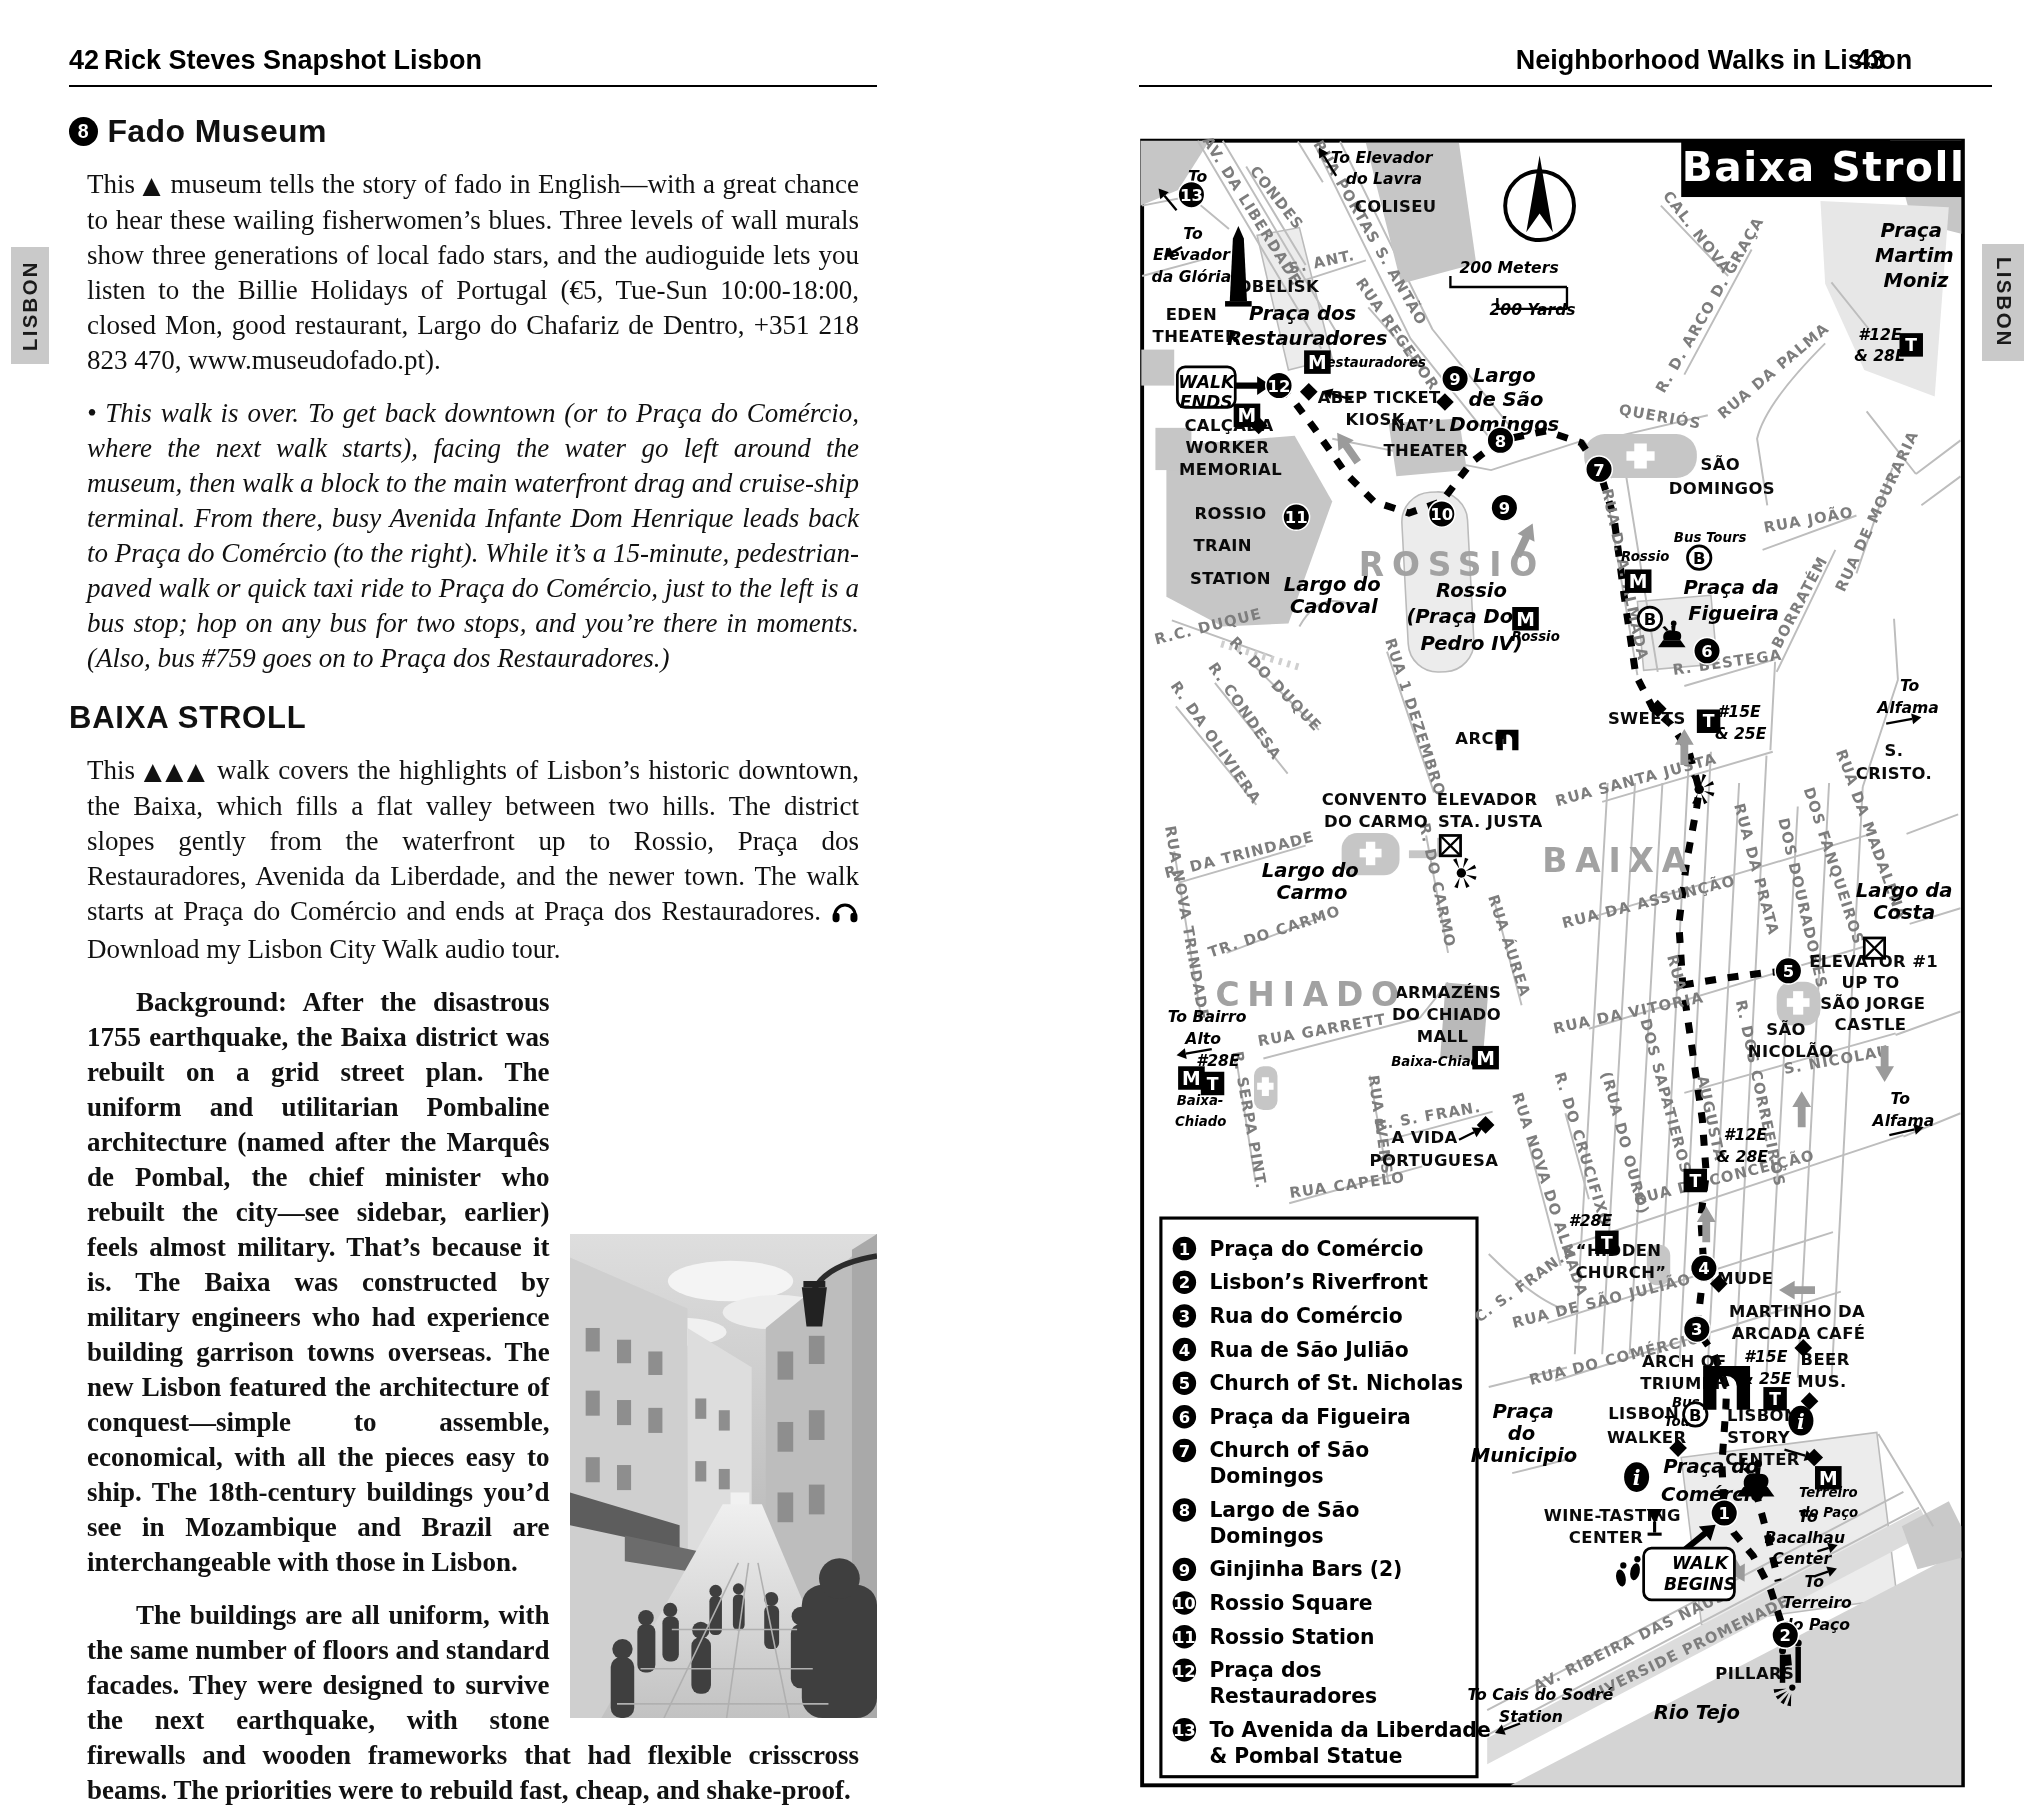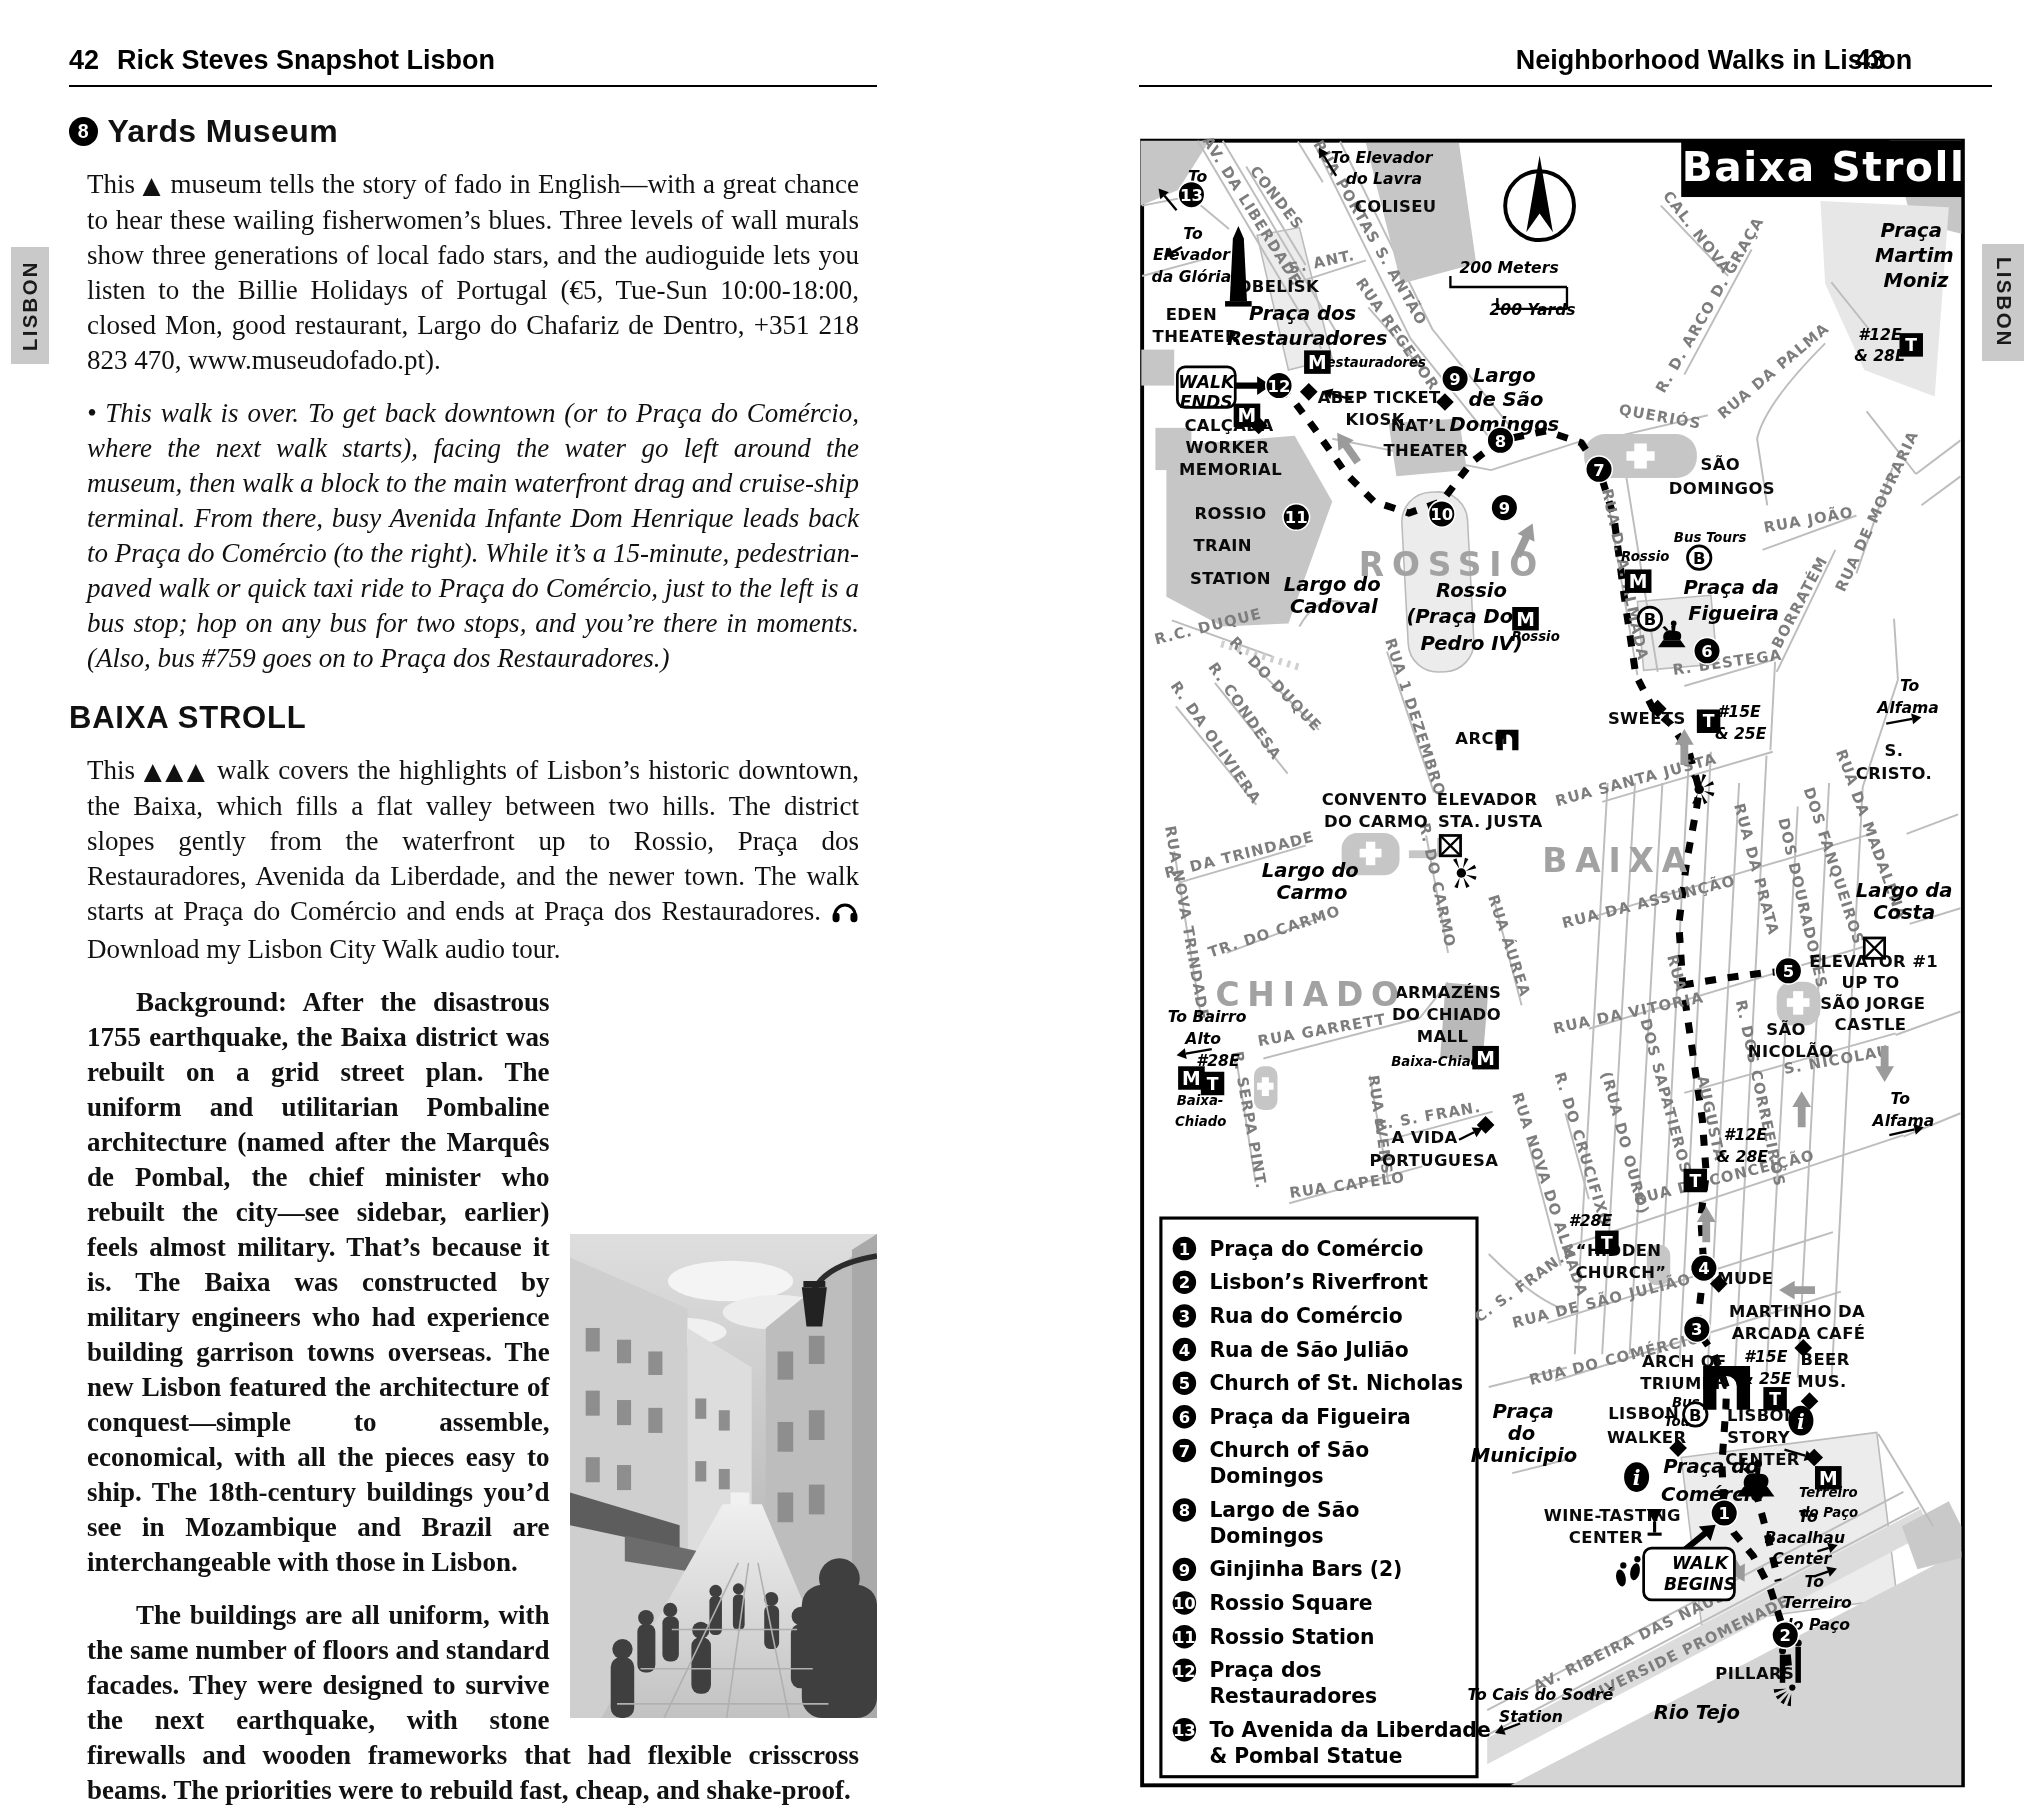--- a/index.html
+++ b/index.html
@@ -51,34 +51,34 @@
   .stopnum{font:bold 21px "DejaVu Sans",sans-serif;fill:#fff;text-anchor:middle;}
   .leg{font-size:26px;font-weight:bold;fill:#000;font-family:"DejaVu Sans",sans-serif;}
   .boxtxt{font:italic bold 22px "DejaVu Sans",sans-serif;fill:#000;text-anchor:middle;}
 </style>
 </head>
 <body>
 
 <div id="canvas">
 
   <div class="hdr" style="left:69px;">42</div>
-  <div class="hdr" style="left:117px;">Rick Steves Snapshot Lisbon</div>
+  <div class="hdr" style="left:104px;">Rick Steves Snapshot Lisbon</div>
   <div class="hdr-rule" style="left:69px;width:808px;"></div>
 
   <div class="hdr" style="left:1491px;width:446px;text-align:center;">Neighborhood Walks in Lisbon</div>
   <div class="hdr" style="left:1855px;">43</div>
   <div class="hdr-rule" style="left:1139px;width:853px;"></div>
 
   <div class="tab tab-l" style="left:11px;top:247px;width:38px;height:117px;">LISBON</div>
   <div class="tab tab-r" style="left:1982px;top:244px;width:42px;height:117px;">LISBON</div>
 
   <div class="col">
     <h1 class="sec">
       <span class="numcirc">8</span>
-      <span>Yards Museum</span>
+      <span>Fado Museum</span>
     </h1>
     <p><span>This </span><span class="tri">▲</span><span> museum tells the story of fado in English—with a great chance to hear these wailing fisherwomen’s blues. Three levels of wall murals show three generations of local fado stars, and the audioguide lets you listen to the Billie Holidays of Portugal (€5, Tue-Sun 10:00-18:00, closed Mon, good restaurant, Largo do Chafariz de Dentro, +351 218 823 470, www.museudofado.pt).</span></p>
     <p class="ital">• This walk is over. To get back downtown (or to Praça do Comércio, where the next walk starts), facing the water go left around the museum, then walk a block to the main waterfront drag and cruise-ship terminal. From there, busy Avenida Infante Dom Henrique leads back to Praça do Comércio (to the right). While it’s a 15-minute, pedestrian-paved walk or quick taxi ride to Praça do Comércio, just to the left is a bus stop; hop on any bus for two stops, and you’re there in moments. (Also, bus #759 goes on to Praça dos Restauradores.)</p>
 
     <h2 class="sec">BAIXA STROLL</h2>
     <p><span>This </span><span class="tri">▲▲▲</span><span> walk covers the highlights of Lisbon’s historic downtown, the Baixa, which fills a flat valley between two hills. The district slopes gently from the waterfront up to Rossio, Praça dos Restauradores, Avenida da Liberdade, and the newer town. The walk starts at Praça do Comércio and ends at Praça dos Restauradores. </span><span class="hp"><svg width="28" height="25" viewBox="0 0 36 32">
             <path d="M5,22 a13,13 0 0 1 26,0" fill="none" stroke="#000" stroke-width="4"></path>
             <rect x="2" y="19" width="9" height="12" rx="4" fill="#000"></rect>
             <rect x="25" y="19" width="9" height="12" rx="4" fill="#000"></rect>
           </svg></span> <span>Download my Lisbon City Walk audio tour.</span></p>

